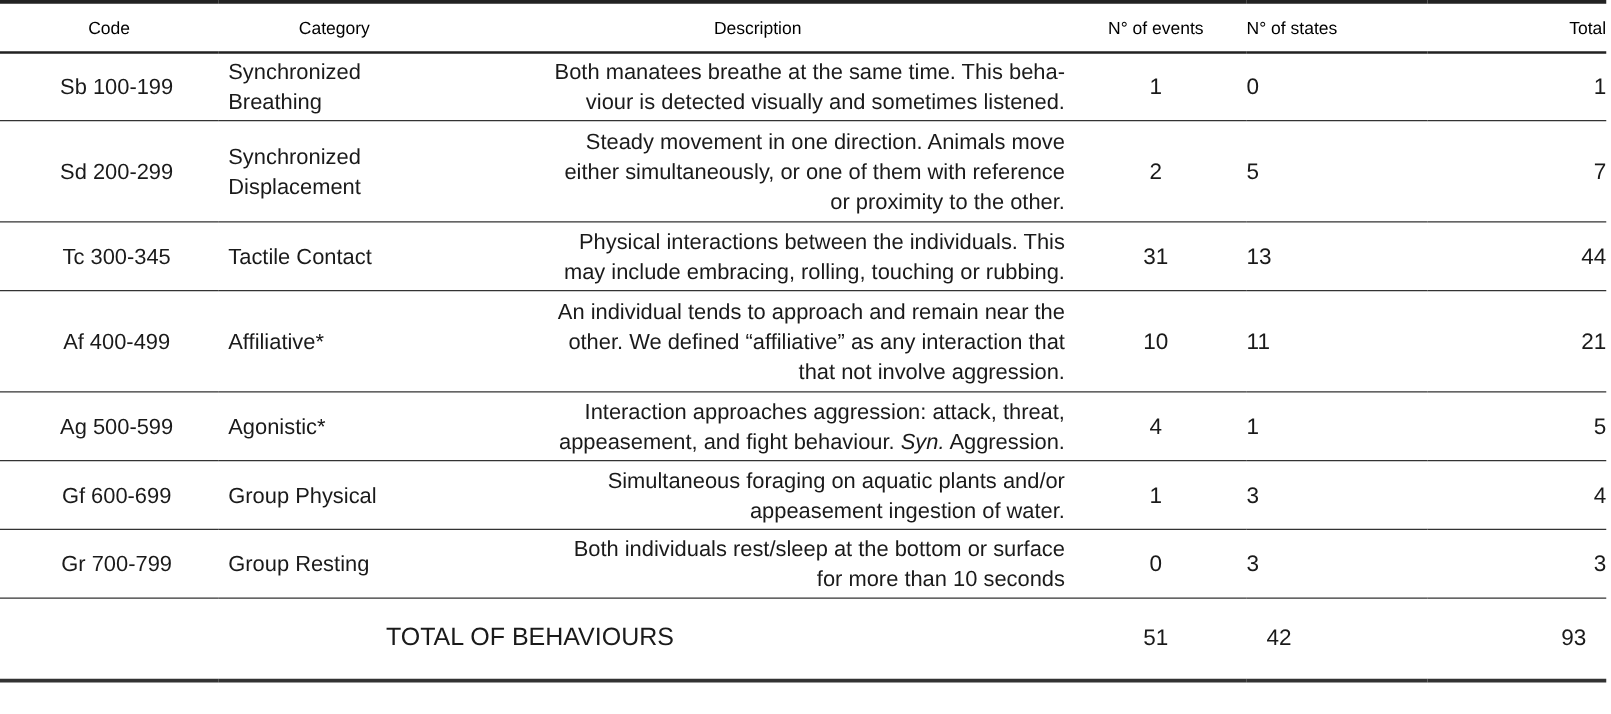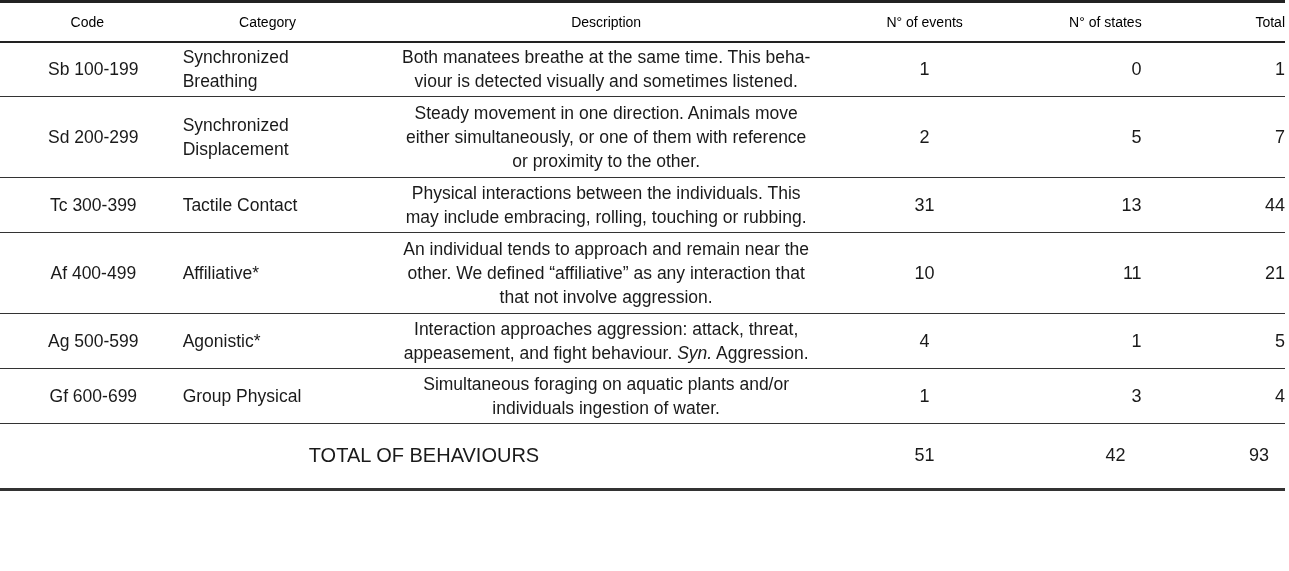--- a/index.html
+++ b/index.html
@@ -51,23 +51,23 @@
       border-bottom: 3px solid #333;
     }
     tfoot td {
       font-size: 20px;
       height: 32px;
       vertical-align: middle;
       padding: 16px;
     }
     .c-code { width: 173px; padding-left: 12px !important; text-align: center; }
     .c-cat { width: 184px; padding-left: 8px !important; text-align: left; }
-    .c-desc { width: 487px; padding-left: 0 !important; text-align: center; }
+    .c-desc { width: 487px; padding-left: 0 !important; text-align: right; }
     .c-ev { width: 144px; text-align: center; }
-    .c-st { width: 143px; text-align: right; }
+    .c-st { width: 143px; text-align: left; }
     .c-tot { width: 142px; text-align: right; }
     th.c-code { text-align: center; padding-left: 0 !important; }
     th.c-cat { text-align: center; padding-left: 0 !important; }
     th.c-desc { text-align: center; }
     tfoot td.c-code { padding-left: 12px !important; }
     .num { font-size: 18px; }
     .italic { font-style: italic; }
     .desc-line { display: block; }
     .cat-line { display: block; }
   </style>
@@ -113,21 +113,21 @@
           <span class="desc-line">Steady movement in one direction. Animals move</span>
           <span class="desc-line">either simultaneously, or one of them with reference</span>
           <span class="desc-line">or proximity to the other.</span>
         </td>
         <td class="c-ev num">2</td>
         <td class="c-st num">5</td>
         <td class="c-tot num">7</td>
       </tr>
 
       <tr style="height:55px">
-        <td class="c-code">Tc 300-399</td>
+        <td class="c-code">Tc 300-345</td>
         <td class="c-cat">
           <span class="cat-line">Tactile Contact</span>
         </td>
         <td class="c-desc">
           <span class="desc-line">Physical interactions between the individuals. This</span>
           <span class="desc-line">may include embracing, rolling, touching or rubbing.</span>
         </td>
         <td class="c-ev num">31</td>
         <td class="c-st num">13</td>
         <td class="c-tot num">44</td>
@@ -162,27 +162,40 @@
         <td class="c-tot num">5</td>
       </tr>
 
       <tr style="height:55px">
         <td class="c-code">Gf 600-699</td>
         <td class="c-cat">
           <span class="cat-line">Group Physical</span>
         </td>
         <td class="c-desc">
           <span class="desc-line">Simultaneous foraging on aquatic plants and/or</span>
-          <span class="desc-line">individuals ingestion of water.</span>
+          <span class="desc-line">appeasement ingestion of water.</span>
         </td>
         <td class="c-ev num">1</td>
         <td class="c-st num">3</td>
         <td class="c-tot num">4</td>
       </tr>
 
+      <tr style="height:55px">
+        <td class="c-code">Gr 700-799</td>
+        <td class="c-cat">
+          <span class="cat-line">Group Resting</span>
+        </td>
+        <td class="c-desc">
+          <span class="desc-line">Both individuals rest/sleep at the bottom or surface</span>
+          <span class="desc-line">for more than 10 seconds</span>
+        </td>
+        <td class="c-ev num">0</td>
+        <td class="c-st num">3</td>
+        <td class="c-tot num">3</td>
+      </tr>
 
     </tbody>
     <tfoot>
       <tr>
         <td class="c-code" colspan="3">TOTAL OF BEHAVIOURS</td>
         <td class="c-ev num">51</td>
         <td class="c-st num">42</td>
         <td class="c-tot num">93</td>
       </tr>
     </tfoot>

